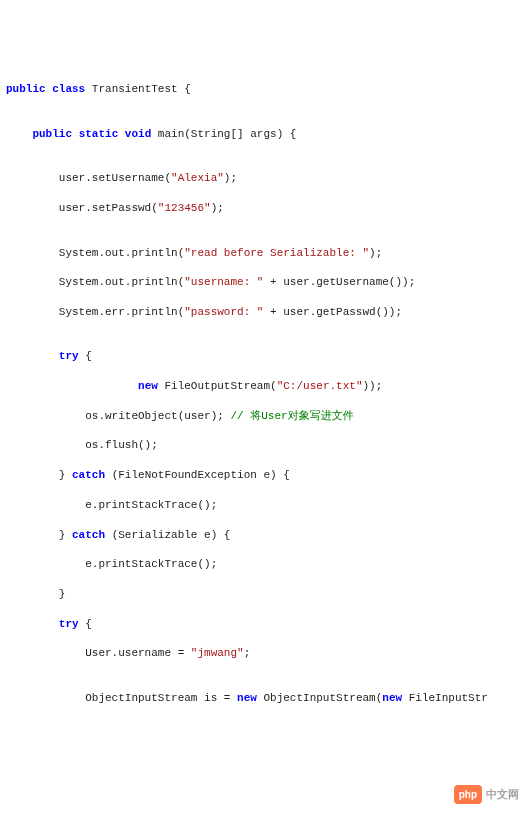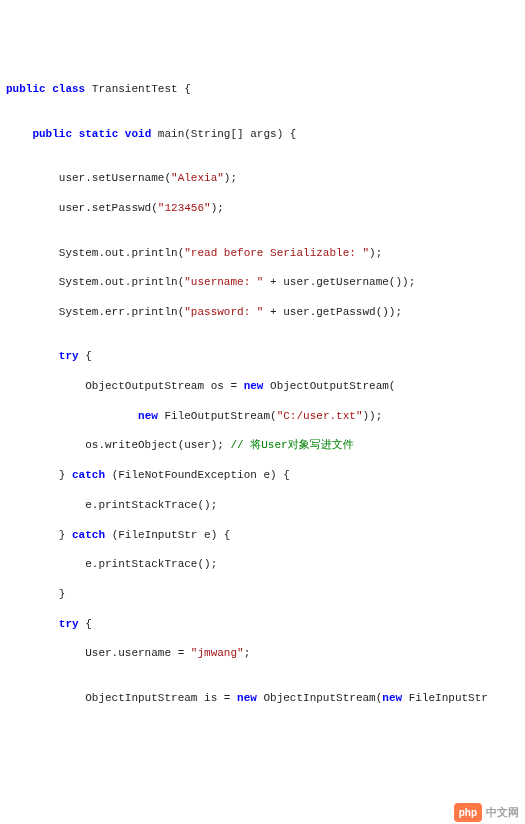--- a/index.html
+++ b/index.html
@@ -16,21 +16,21 @@
       white-space: pre;
     }
     .kw { color: #0000ff; font-weight: bold; }
     .str { color: #a31515; }
     .cmt { color: #008000; }
     .line { display: block; }
 
     .watermark {
       position: absolute;
       right: 6px;
-      bottom: 2px;
+      bottom: 20px;
       display: flex;
       align-items: center;
       gap: 4px;
       opacity: 0.9;
     }
     .wm-badge {
       background: #ff6b35;
       color: #fff;
       font-weight: bold;
       font-size: 10px;
@@ -56,26 +56,26 @@
 <span class="line">    <span class="kw">public</span> <span class="kw">static</span> <span class="kw">void</span><span> main(String[] args) {</span></span>
 <span class="line"></span>
 <span class="line"><span>        user.setUsername(</span><span class="str">"Alexia"</span><span>);</span></span>
 <span class="line"><span>        user.setPasswd(</span><span class="str">"123456"</span><span>);</span></span>
 <span class="line"></span>
 <span class="line"><span>        System.out.println(</span><span class="str">"read before Serializable: "</span><span>);</span></span>
 <span class="line"><span>        System.out.println(</span><span class="str">"username: "</span><span> + user.getUsername());</span></span>
 <span class="line"><span>        System.err.println(</span><span class="str">"password: "</span><span> + user.getPasswd());</span></span>
 <span class="line"></span>
 <span class="line">        <span class="kw">try</span><span> {</span></span>
-<span class="line"><span>            ObjectOutputStream os = </span><span class="kw">new</span><span> ObjectOutputStream(</span></span>
 <span class="line">                    <span class="kw">new</span><span> FileOutputStream(</span><span class="str">"C:/user.txt"</span><span>));</span></span>
 <span class="line"><span>            os.writeObject(user); </span><span class="cmt">// 将User对象写进文件</span></span>
+<span class="line">            os.flush();</span>
 <span class="line"><span>        } </span><span class="kw">catch</span><span> (FileNotFoundException e) {</span></span>
 <span class="line">            e.printStackTrace();</span>
-<span class="line"><span>        } </span><span class="kw">catch</span><span> (FileInputStr e) {</span></span>
+<span class="line"><span>        } </span><span class="kw">catch</span><span> (Serializable e) {</span></span>
 <span class="line">            e.printStackTrace();</span>
 <span class="line">        }</span>
 <span class="line">        <span class="kw">try</span><span> {</span></span>
 <span class="line"><span>            User.username = </span><span class="str">"jmwang"</span><span>;</span></span>
 <span class="line"></span>
 <span class="line"><span>            ObjectInputStream is = </span><span class="kw">new</span><span> ObjectInputStream(</span><span class="kw">new</span><span> FileInputStr</span></span>
 
 
 
 <span class="line"></span>

